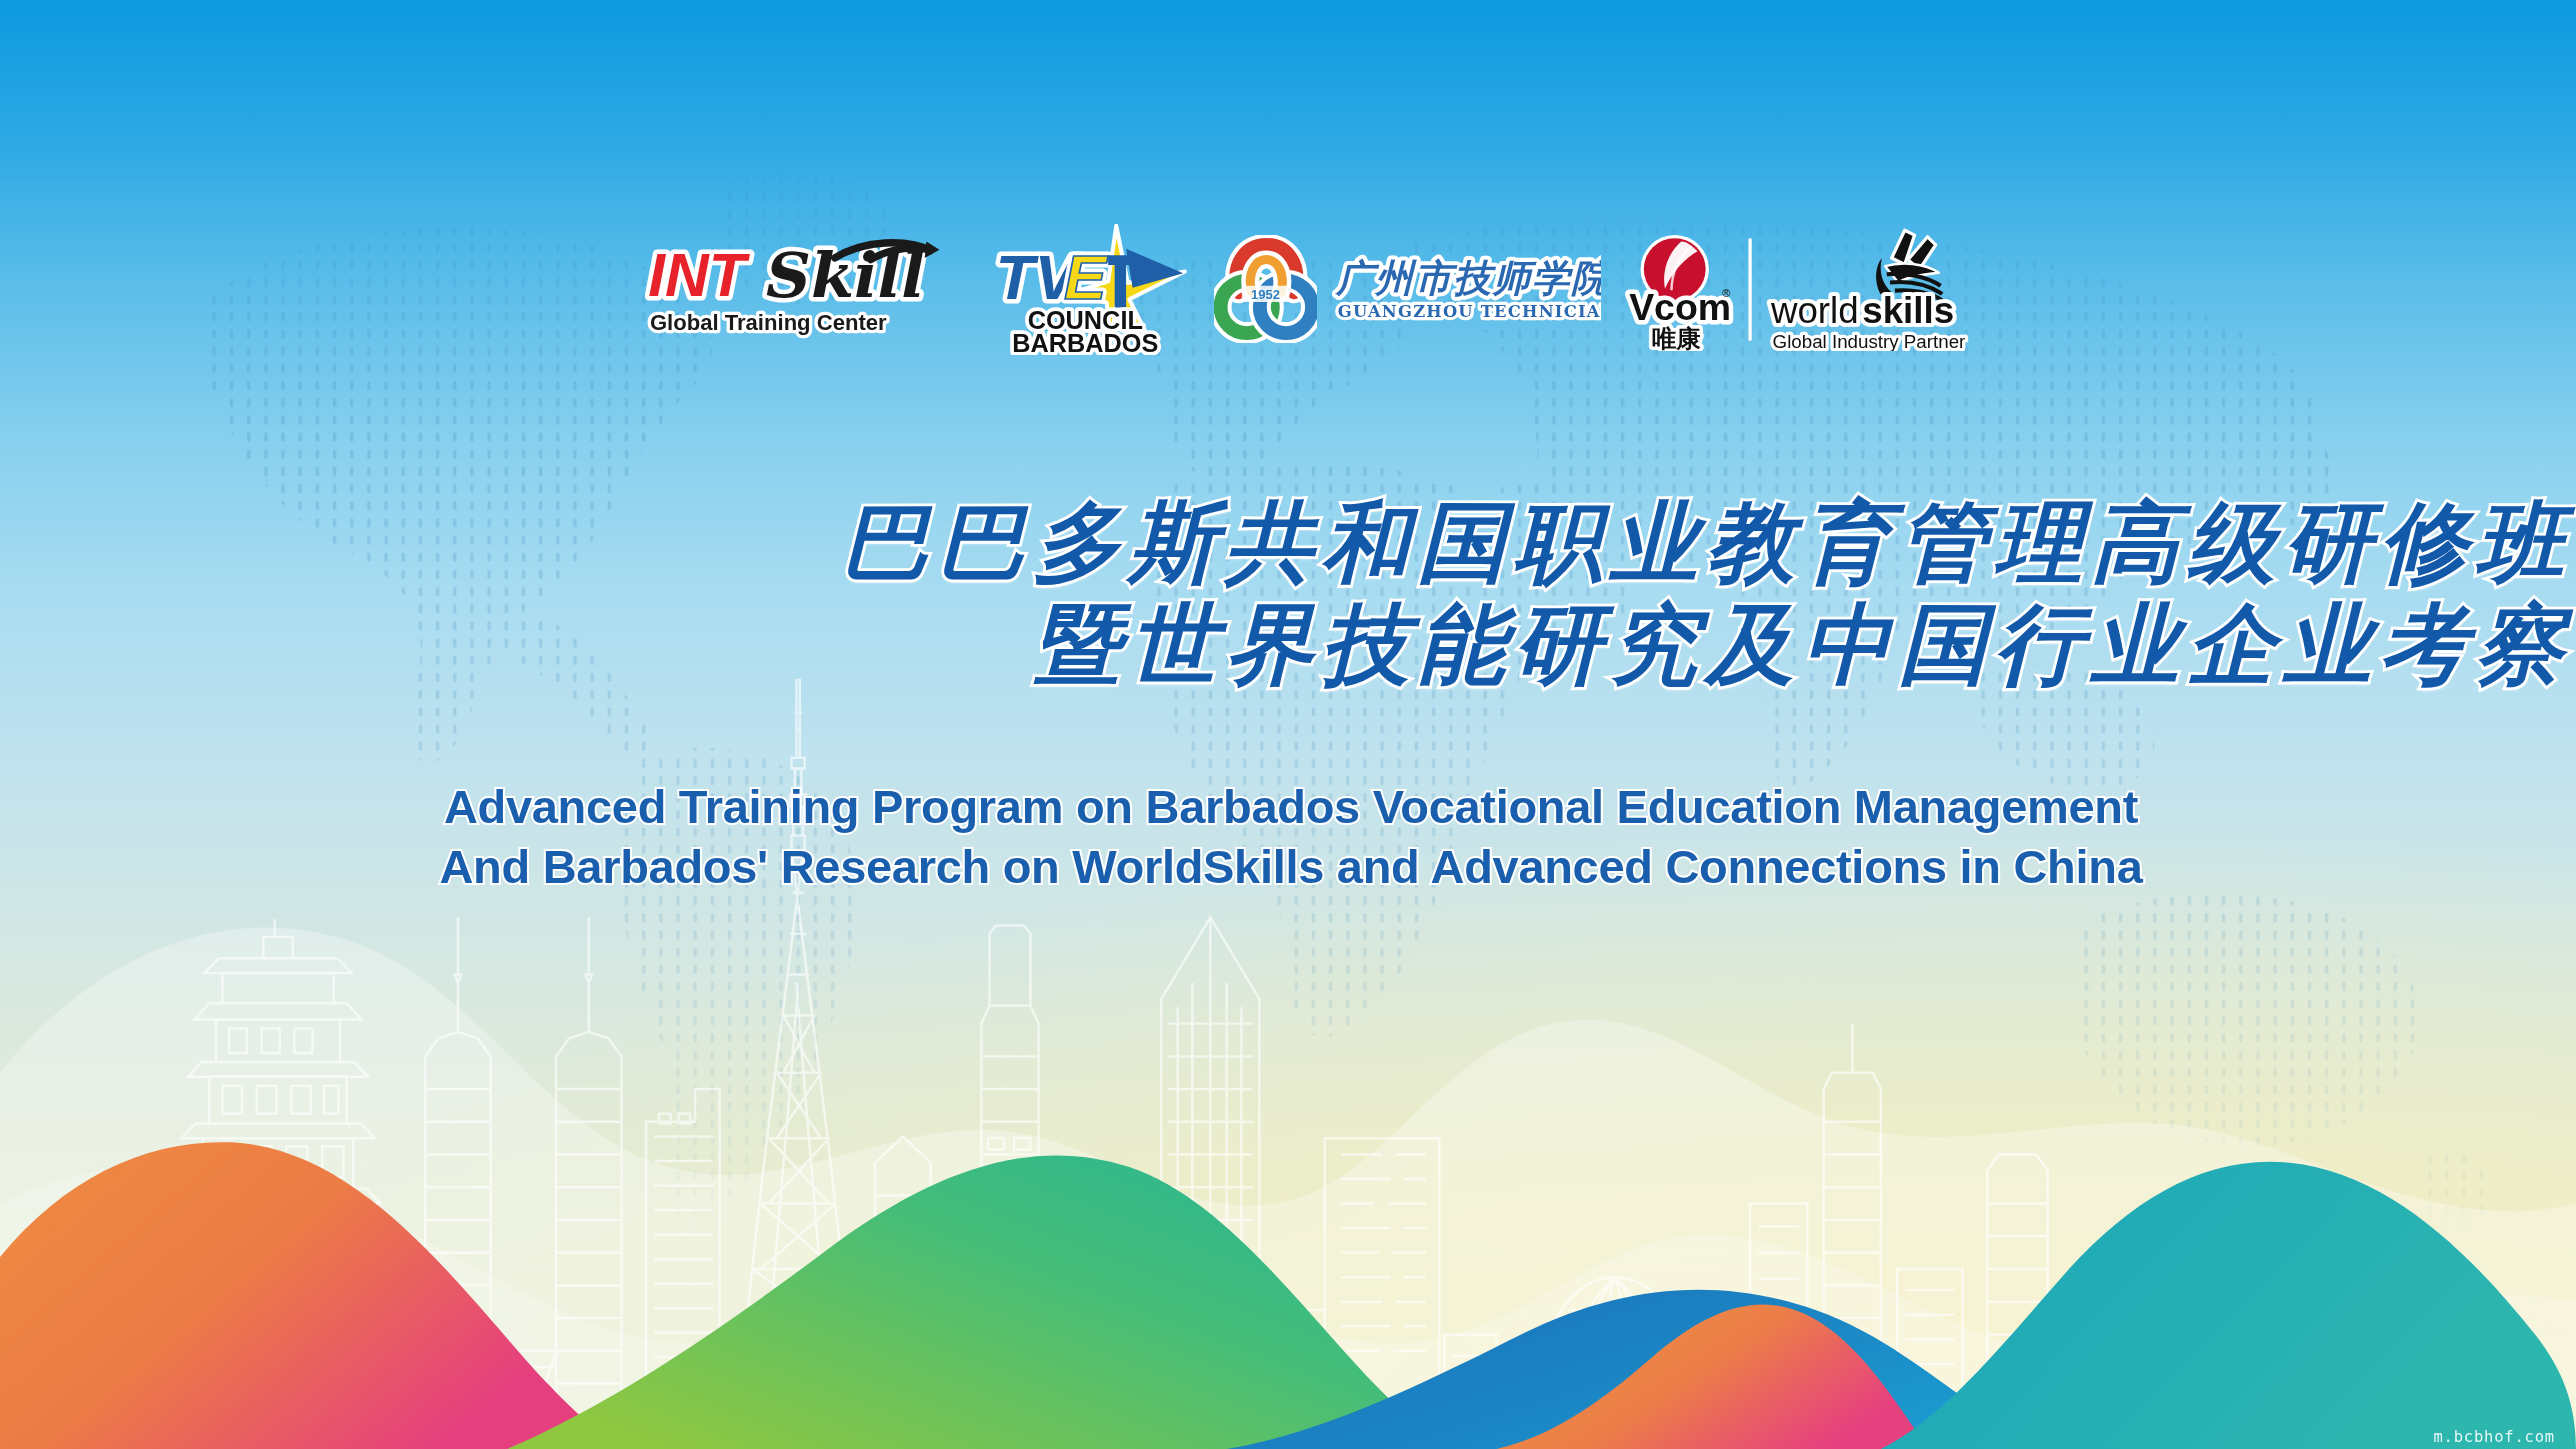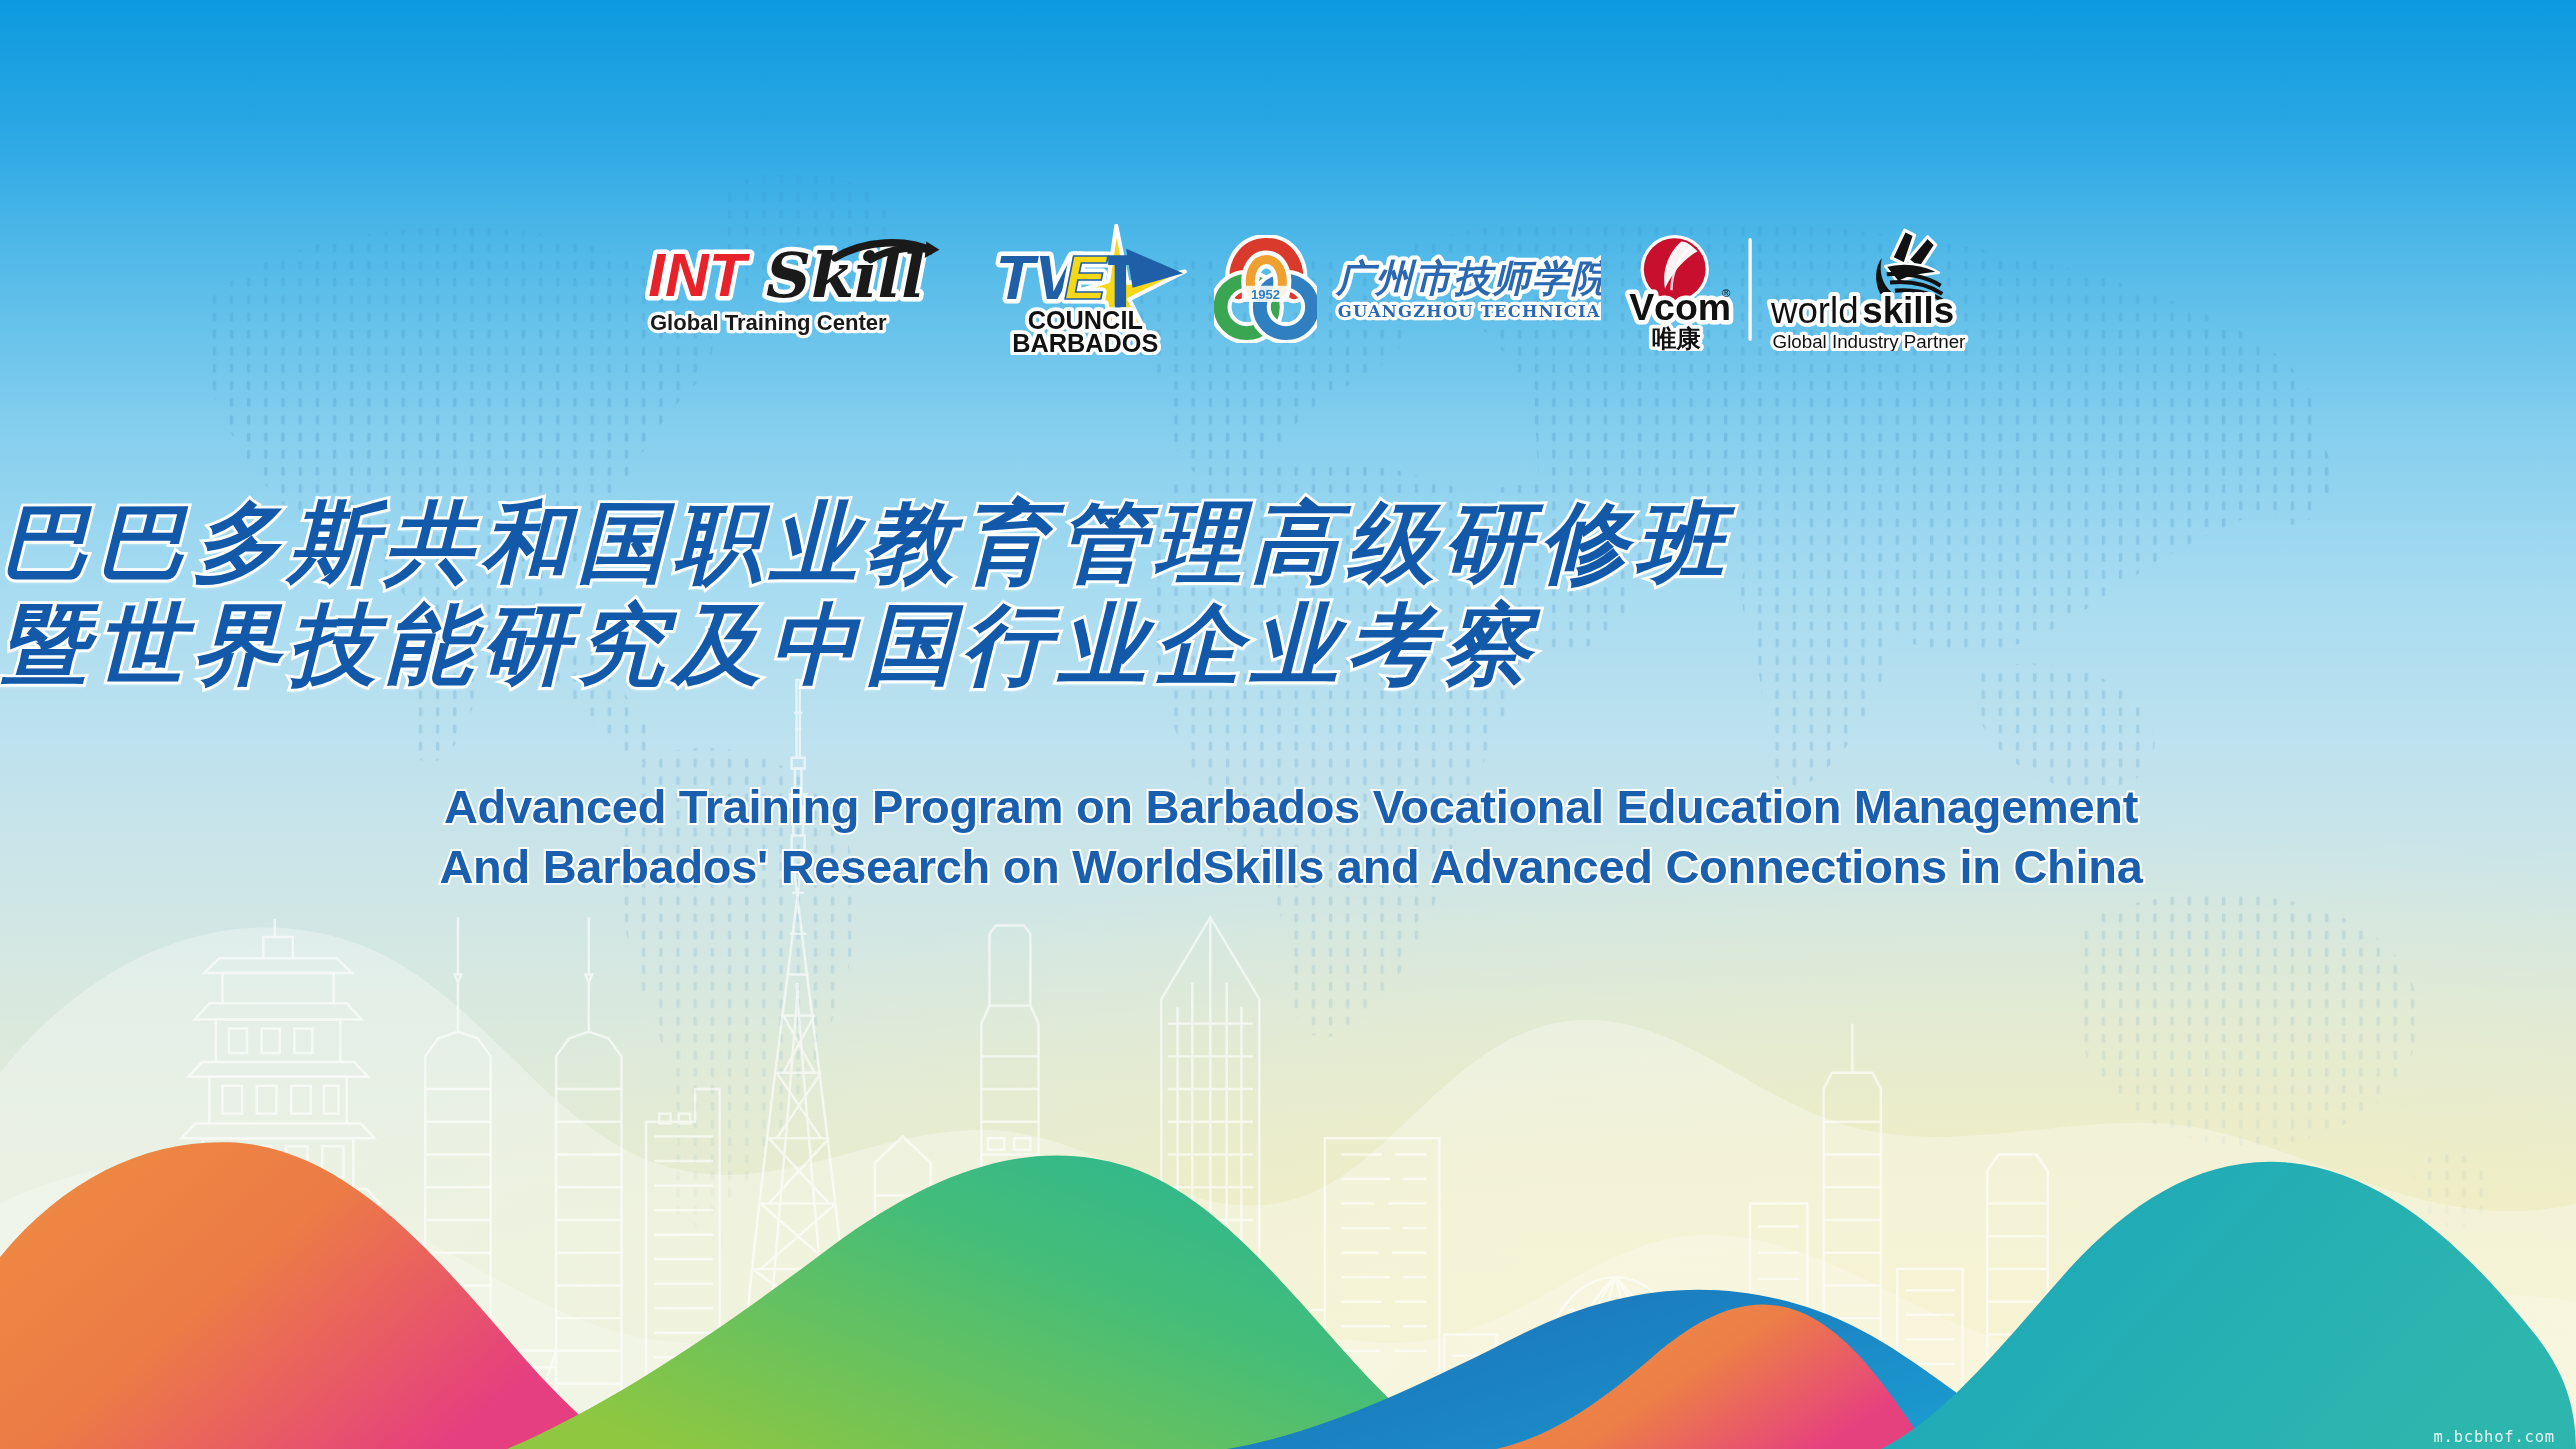--- a/index.html
+++ b/index.html
@@ -60,22 +60,22 @@
     align-items:center;
     justify-content:center;
     gap:0px;
     margin-left:39px;
   }
   .logo { position:relative; display:flex; align-items:center; justify-content:center; }
   .logo svg { display:block; }
 
   
   .title-block {
-    position:absolute; left:0; right:16px; top:491px;
-    text-align:left;
+    position:absolute; left:0; right:4px; top:491px;
+    text-align:right;
   }
   .cn-line {
     font-family:"DejaVu Serif", serif;
     font-weight:700;
     font-size:88px;
     line-height:1.16;
     letter-spacing:8.2px;
     color:#1259a9;
     font-style:italic;
     -webkit-text-stroke: 5.7px #ffffff;

